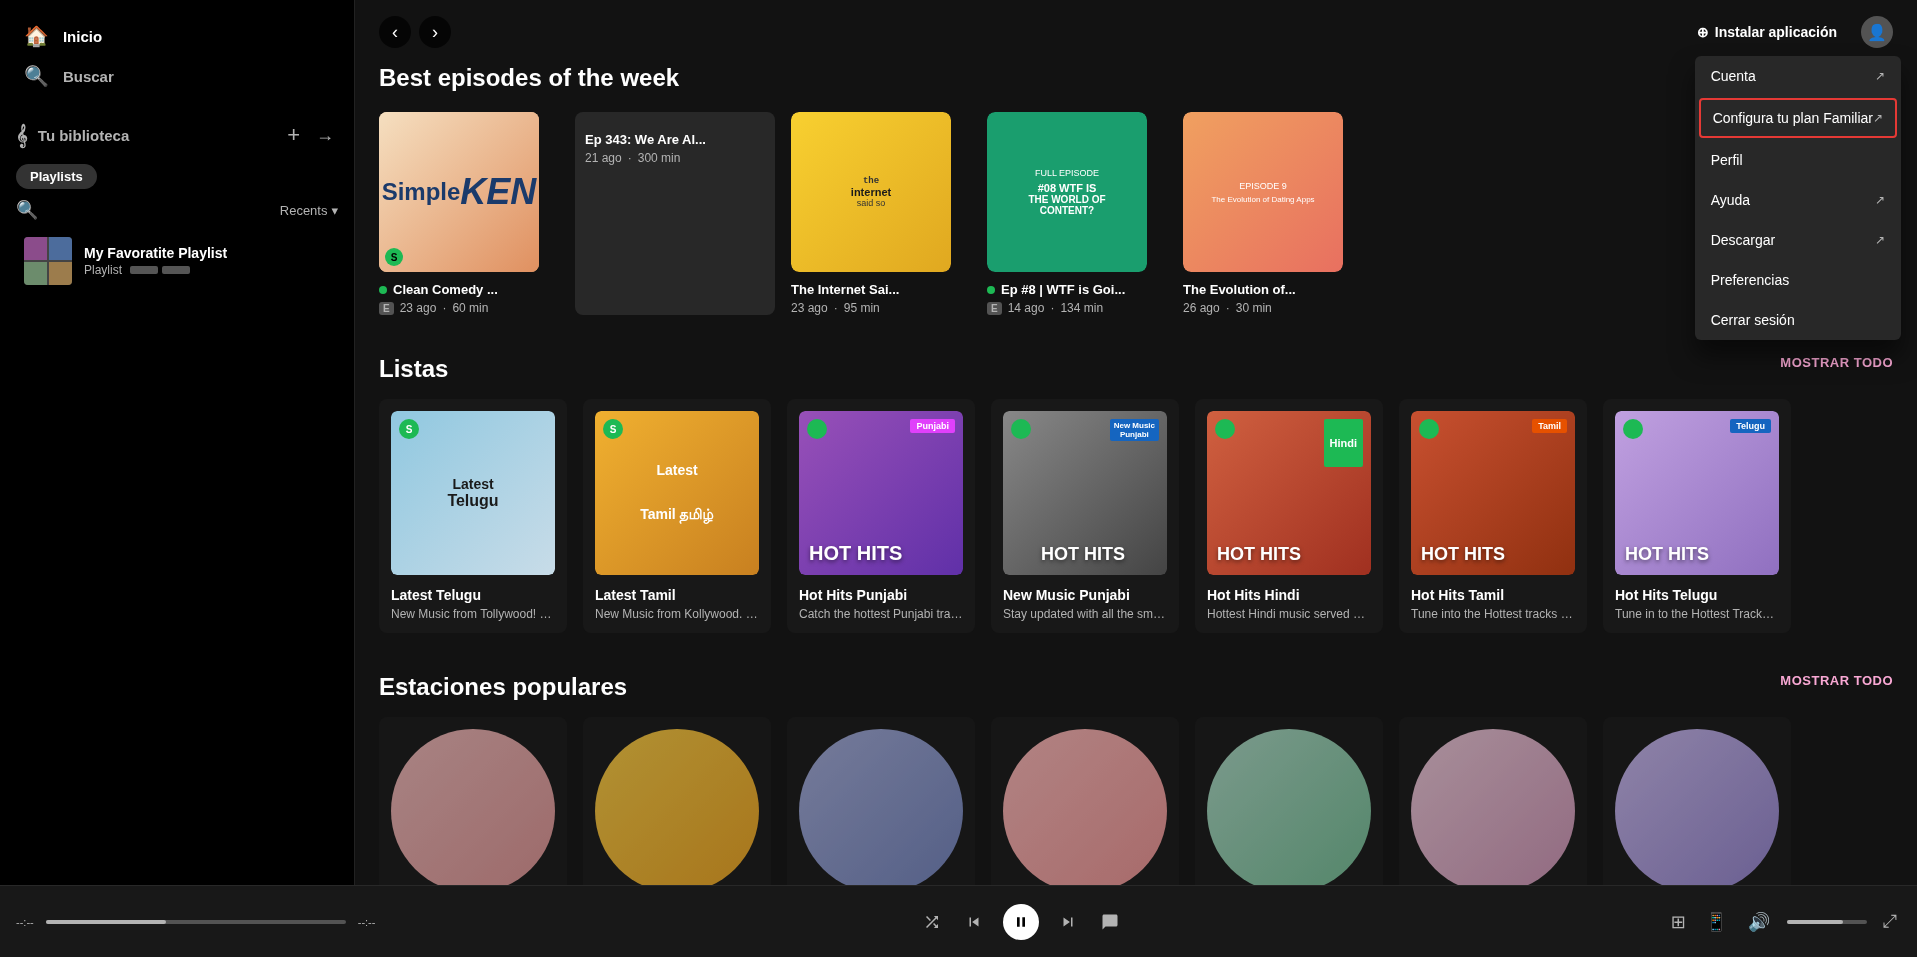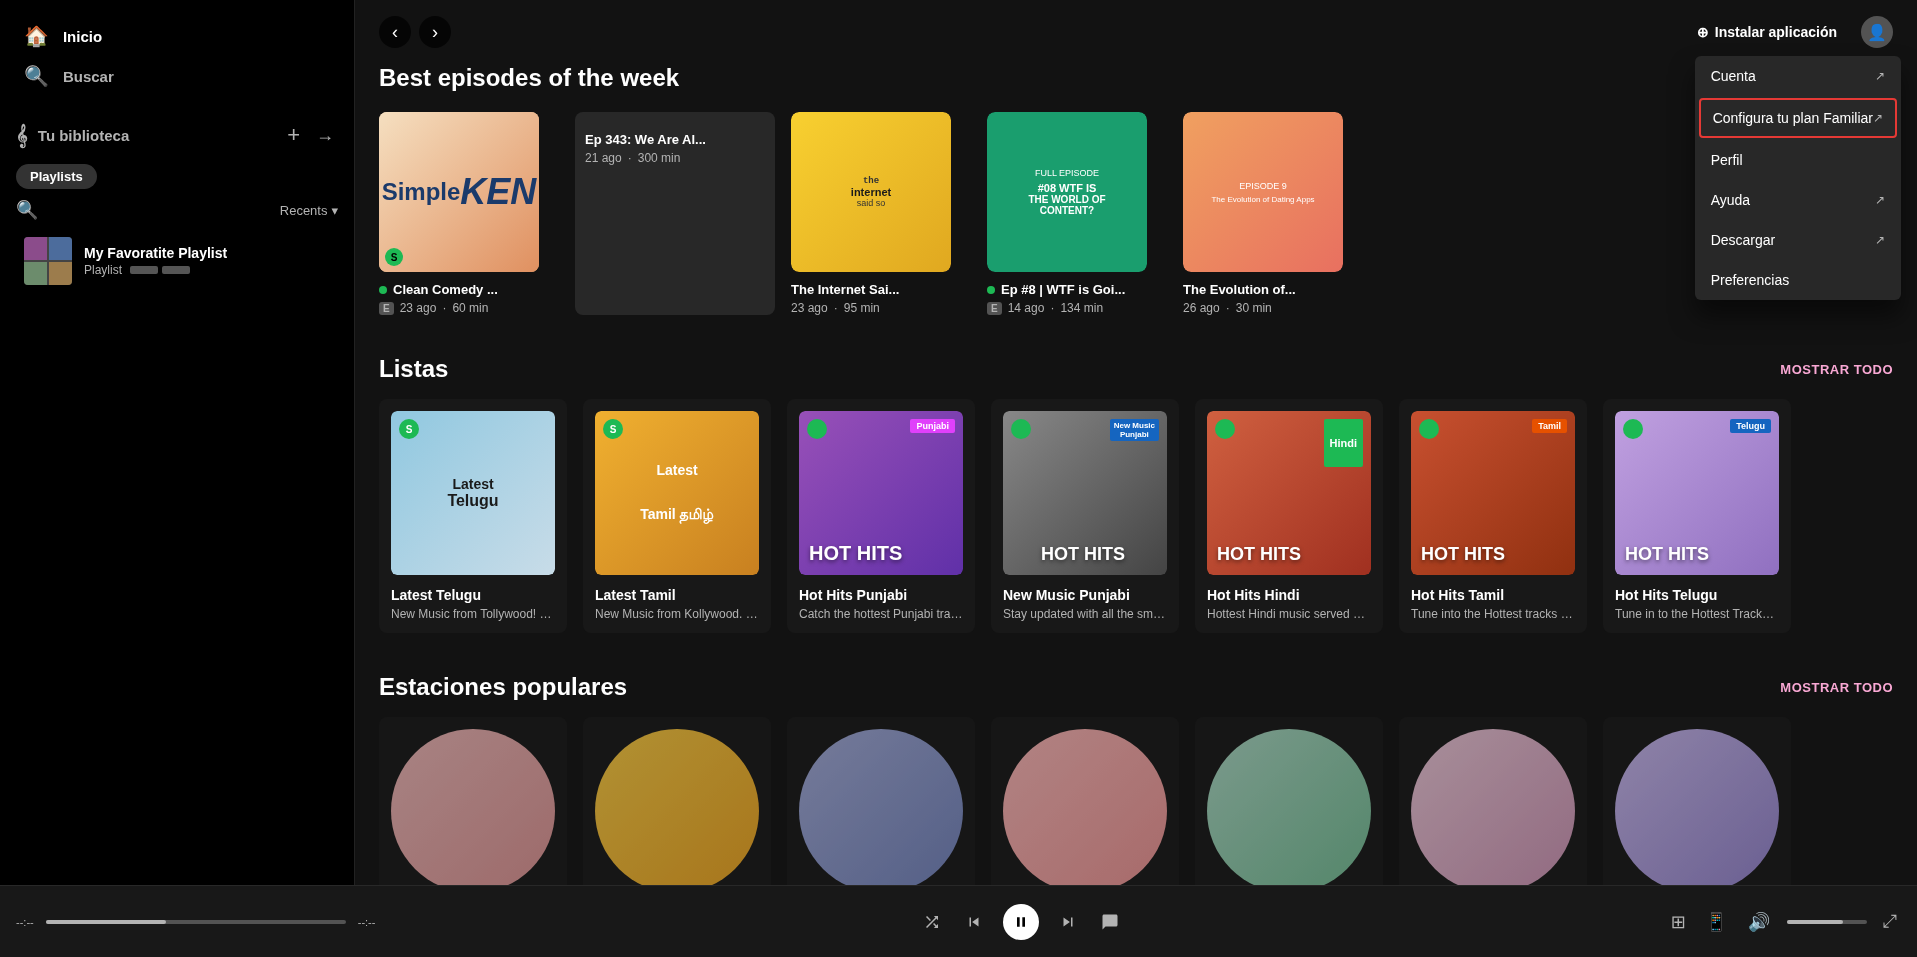--- a/index.html
+++ b/index.html
@@ -333,21 +333,21 @@
       color: #b3b3b3;
       font-size: 10px;
       padding: 1px 4px;
       border-radius: 3px;
       font-weight: 700;
     }
 
     
     .section-header {
       display: flex;
-      align-items: center;
+      align-items: flex-start;
       justify-content: space-between;
       margin-bottom: 16px;
     }
 
     .show-all-btn {
       background: transparent;
       border: none;
       color: #f9a8d4;
       font-size: 13px;
       font-weight: 700;
@@ -956,13 +956,16 @@
     <span>Ayuda</span>
     <span class="dropdown-ext-icon">↗</span>
   </div>
   <div class="dropdown-item">
     <span>Descargar</span>
     <span class="dropdown-ext-icon">↗</span>
   </div>
   <div class="dropdown-item">
     <span>Preferencias</span>
   </div>
+  <div class="dropdown-item">
+    <span>Cerrar sesión</span>
+  </div>
 </div>
 
 </body></html>

